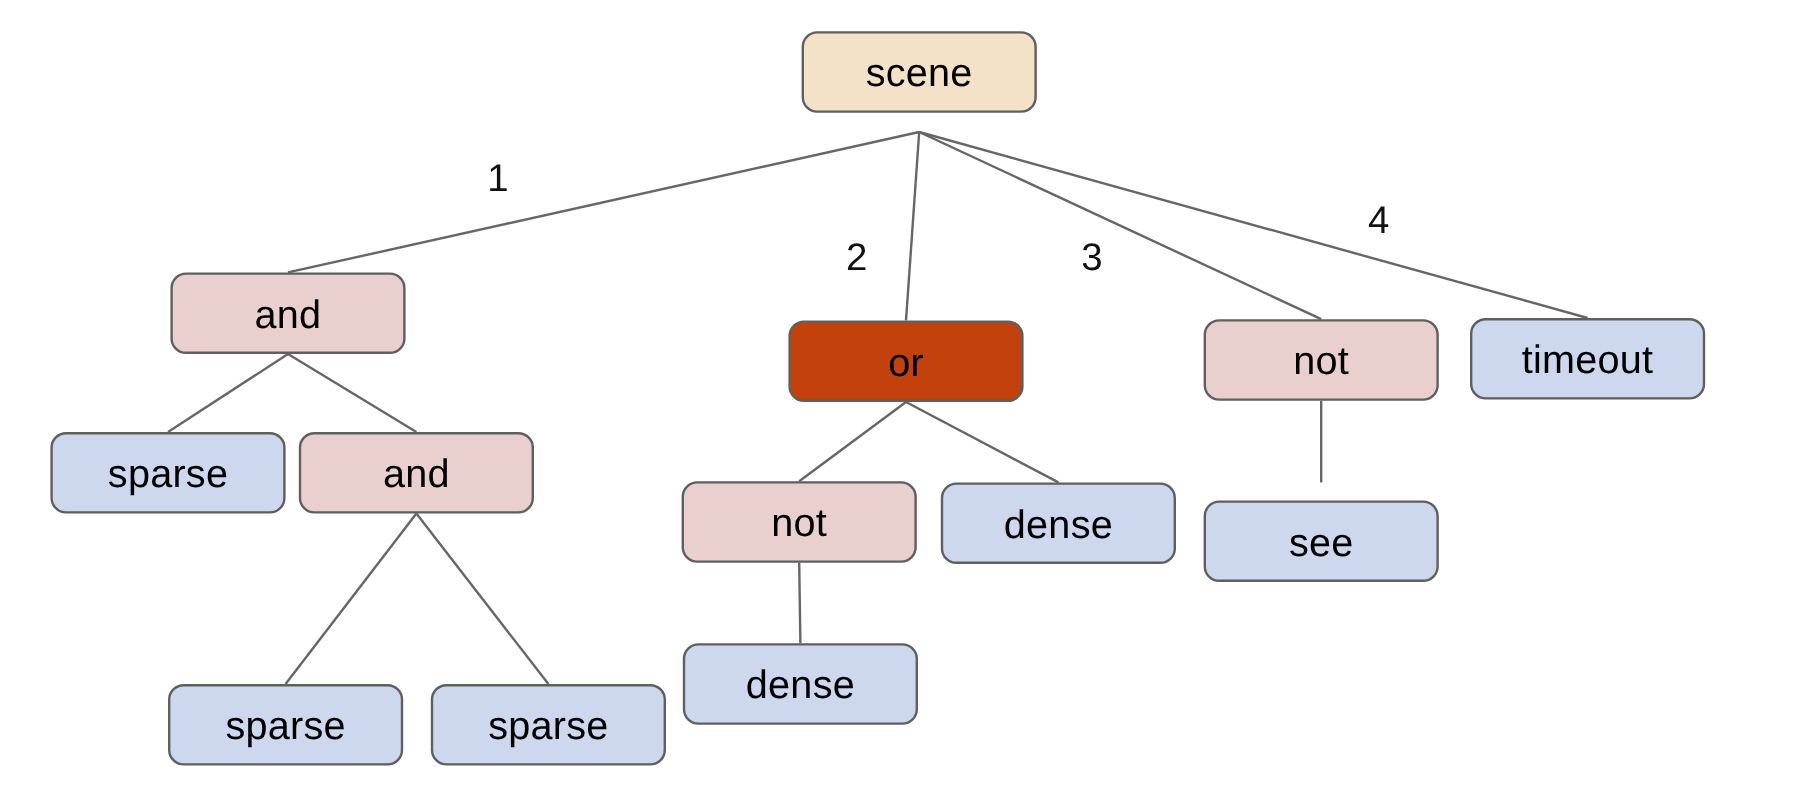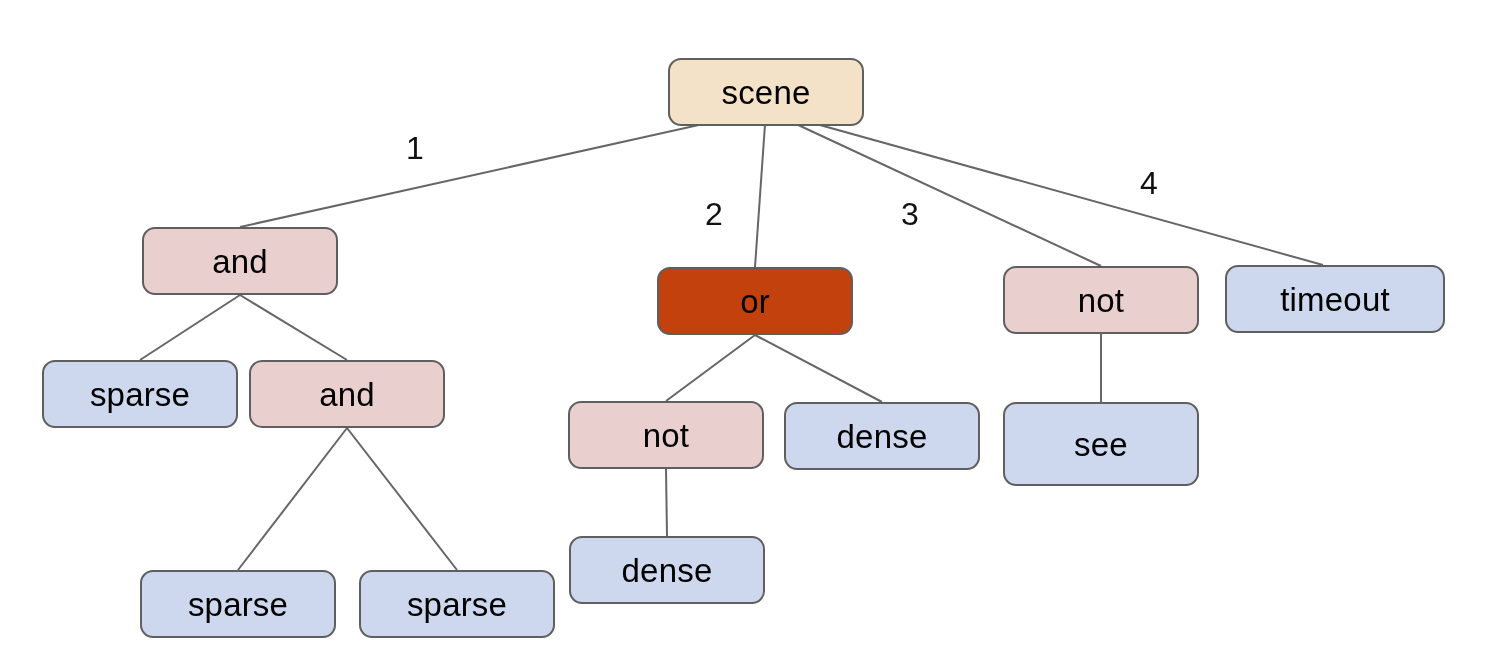--- a/index.html
+++ b/index.html
@@ -55,48 +55,48 @@
       <line x1="240" y1="295" x2="140" y2="360" stroke="#666666" stroke-width="2"></line>
       <line x1="240" y1="295" x2="347" y2="360" stroke="#666666" stroke-width="2"></line>
       <line x1="347" y1="428" x2="238" y2="570" stroke="#666666" stroke-width="2"></line>
       <line x1="347" y1="428" x2="457" y2="570" stroke="#666666" stroke-width="2"></line>
       <line x1="755" y1="335" x2="666" y2="401" stroke="#666666" stroke-width="2"></line>
       <line x1="755" y1="335" x2="882" y2="402" stroke="#666666" stroke-width="2"></line>
       <line x1="1101" y1="334" x2="1101" y2="402" stroke="#666666" stroke-width="2"></line>
       <line x1="666" y1="469" x2="667" y2="536" stroke="#666666" stroke-width="2"></line>
     </svg>
   <div id="nodes-layer">
-      <div class="node" style="width: 196px; height: 68px; left: 668px; top: 58px; background: rgb(243, 226, 199); border: 2px solid rgb(95, 95, 95);">
+      <div class="node" style="width: 196px; height: 68px; left: 668px; top: 26px; background: rgb(243, 226, 199); border: 2px solid rgb(95, 95, 95);">
         <span>scene</span>
       </div>
       <div class="node" style="width: 196px; height: 68px; left: 142px; top: 227px; background: rgb(233, 208, 207); border: 2px solid rgb(95, 95, 95);">
         <span>and</span>
       </div>
       <div class="node" style="width: 196px; height: 68px; left: 657px; top: 267px; background: #c2410c; border: 2px solid rgb(95, 95, 95);">
         <span>or</span>
       </div>
       <div class="node" style="width: 196px; height: 68px; left: 1003px; top: 266px; background: rgb(233, 208, 207); border: 2px solid rgb(95, 95, 95);">
         <span>not</span>
       </div>
-      <div class="node" style="width: 220px; height: 68px; left: 1225px; top: 265px; background: rgb(205, 215, 238); border: 2px solid rgb(95, 95, 95);">
+      <div class="node" style="width: 196px; height: 68px; left: 1225px; top: 265px; background: rgb(205, 215, 238); border: 2px solid rgb(95, 95, 95);">
         <span>timeout</span>
       </div>
       <div class="node" style="width: 196px; height: 68px; left: 42px; top: 360px; background: rgb(205, 215, 238); border: 2px solid rgb(95, 95, 95);">
         <span>sparse</span>
       </div>
       <div class="node" style="width: 196px; height: 68px; left: 249px; top: 360px; background: rgb(233, 208, 207); border: 2px solid rgb(95, 95, 95);">
         <span>and</span>
       </div>
       <div class="node" style="width: 196px; height: 68px; left: 568px; top: 401px; background: rgb(233, 208, 207); border: 2px solid rgb(95, 95, 95);">
         <span>not</span>
       </div>
       <div class="node" style="width: 196px; height: 68px; left: 784px; top: 402px; background: rgb(205, 215, 238); border: 2px solid rgb(95, 95, 95);">
         <span>dense</span>
       </div>
-      <div class="node" style="width: 196px; height: 84px; left: 1003px; top: 402px; background: rgb(205, 215, 238); border: 2px solid rgb(95, 95, 95);">
+      <div class="node" style="width: 196px; height: 68px; left: 1003px; top: 417px; background: rgb(205, 215, 238); border: 2px solid rgb(95, 95, 95);">
         <span>see</span>
       </div>
       <div class="node" style="width: 196px; height: 68px; left: 140px; top: 570px; background: rgb(205, 215, 238); border: 2px solid rgb(95, 95, 95);">
         <span>sparse</span>
       </div>
       <div class="node" style="width: 196px; height: 68px; left: 359px; top: 570px; background: rgb(205, 215, 238); border: 2px solid rgb(95, 95, 95);">
         <span>sparse</span>
       </div>
       <div class="node" style="width: 196px; height: 68px; left: 569px; top: 536px; background: rgb(205, 215, 238); border: 2px solid rgb(95, 95, 95);">
         <span>dense</span>

